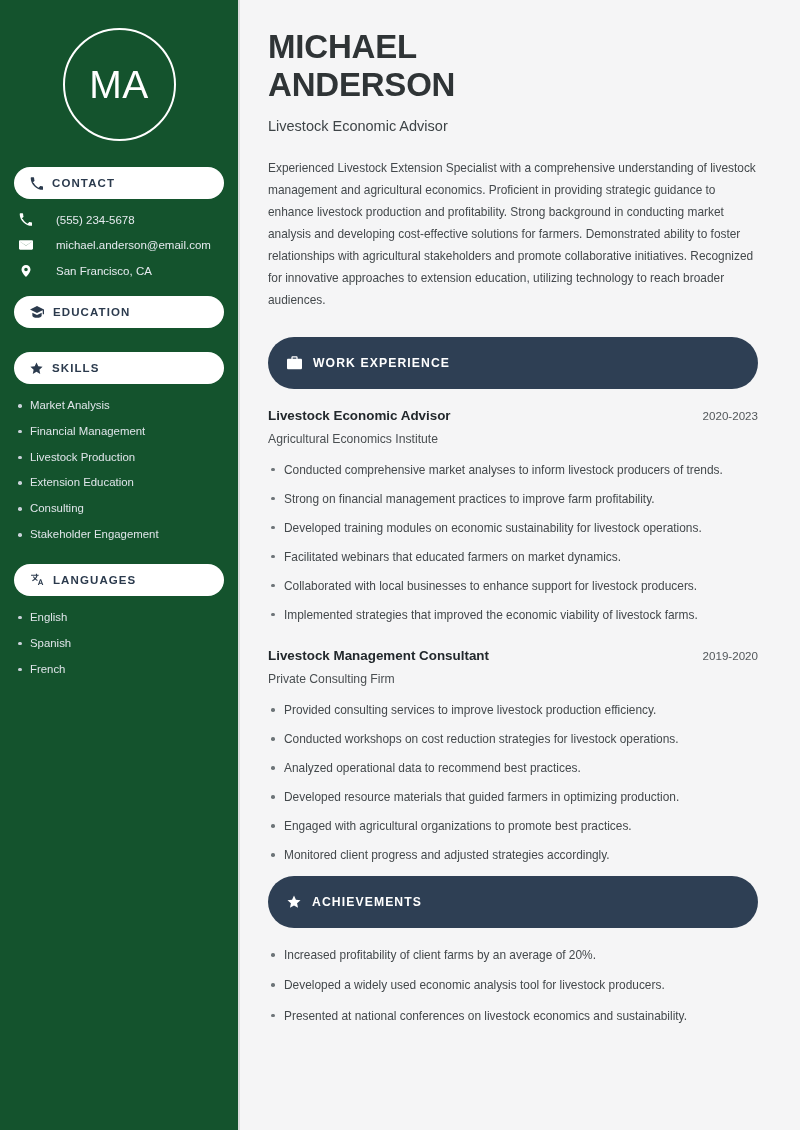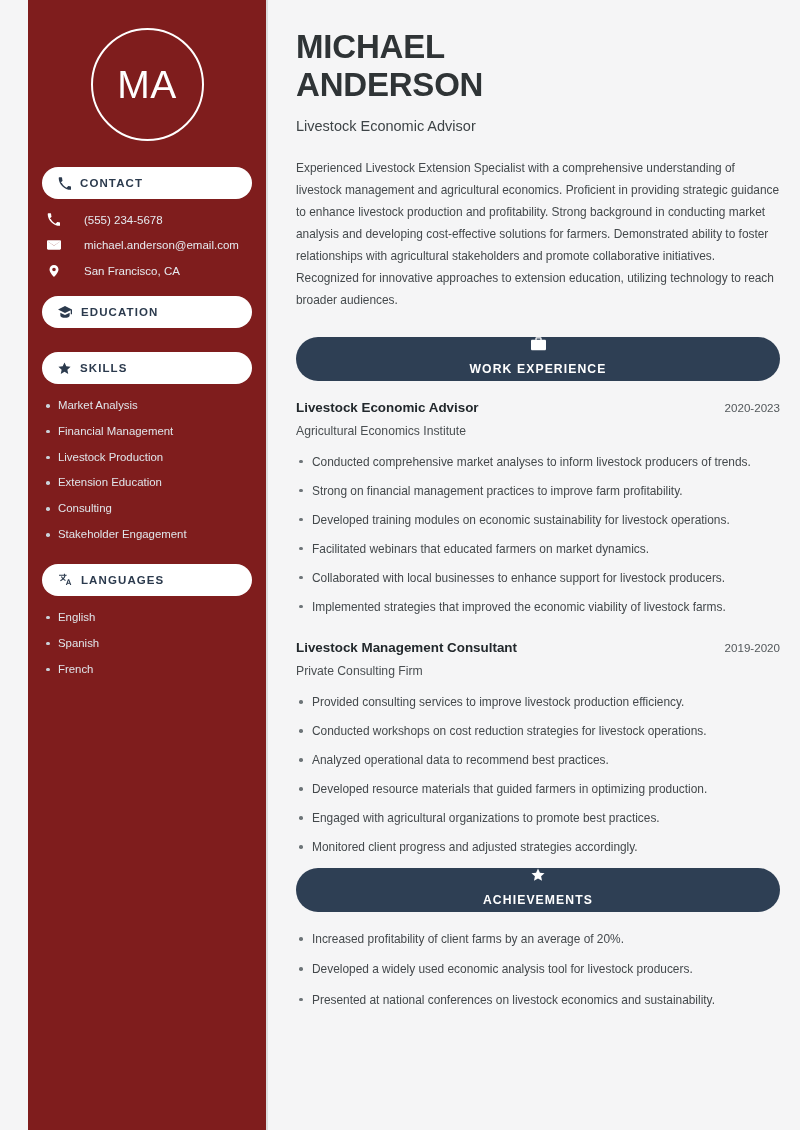--- a/index.html
+++ b/index.html
@@ -18,25 +18,24 @@
     width: 800px;
     height: 1130px;
     display: flex;
     background: #f5f5f6;
   }
 
   
   .sidebar {
     width: 238px;
     min-width: 238px;
-    background: #7f1d1d;
+    background: #14532d;
     box-sizing: border-box;
     padding: 0 14px;
     position: relative;
-    margin-left: 28px;
   }
   .sidebar::after {
     content: "";
     position: absolute;
     top: 0; right: -2px;
     width: 2px; height: 100%;
     background: rgba(0,0,0,0.10);
   }
   .avatar-wrap {
     display: flex;
@@ -132,21 +131,21 @@
     width: 3.5px;
     height: 3.5px;
     border-radius: 50%;
     background: #cbd3db;
   }
 
   
   .main {
     flex: 1;
     box-sizing: border-box;
-    padding: 28px 20px 0 30px;
+    padding: 28px 42px 0 30px;
     background: #f5f5f6;
   }
   .name {
     color: #2f3436;
     font-size: 33px;
     font-weight: bold;
     line-height: 1.16;
     letter-spacing: -0.2px;
     margin: 0;
   }
@@ -161,29 +160,28 @@
     color: #44494c;
     font-size: 11.9px;
     line-height: 1.85;
     margin-top: 23px;
     margin-bottom: 4px;
   }
 
   .band {
     background: #2e3f54;
     border-radius: 999px;
-    height: 44px;
+    height: 52px;
     display: flex;
     align-items: center;
     gap: 11px;
     padding: 0 19px;
     box-sizing: border-box;
     margin-top: 26px;
     margin-bottom: 19px;
-    flex-direction: column;
   }
   .band .band-label {
     color: #ffffff;
     font-size: 12.2px;
     font-weight: bold;
     letter-spacing: 1.1px;
   }
   .band .ic { display: flex; align-items: center; }
   .band .ic svg { display: block; }
 

